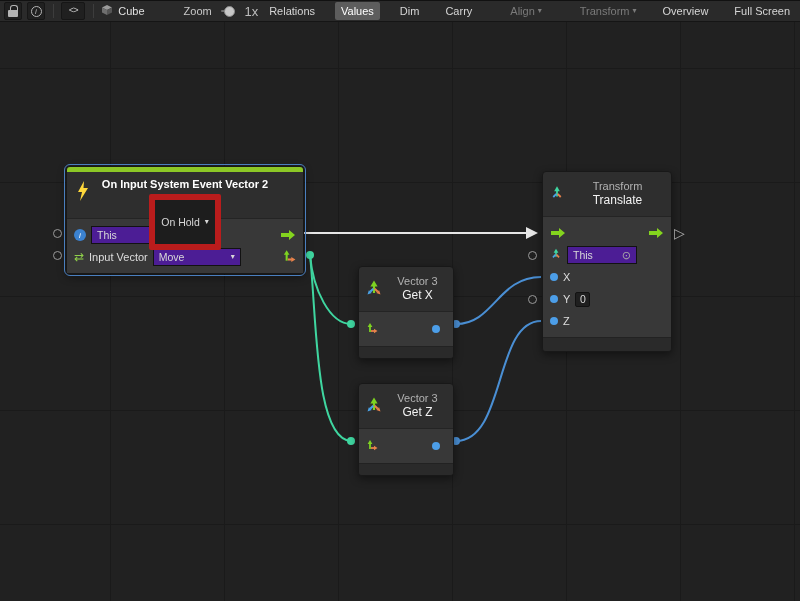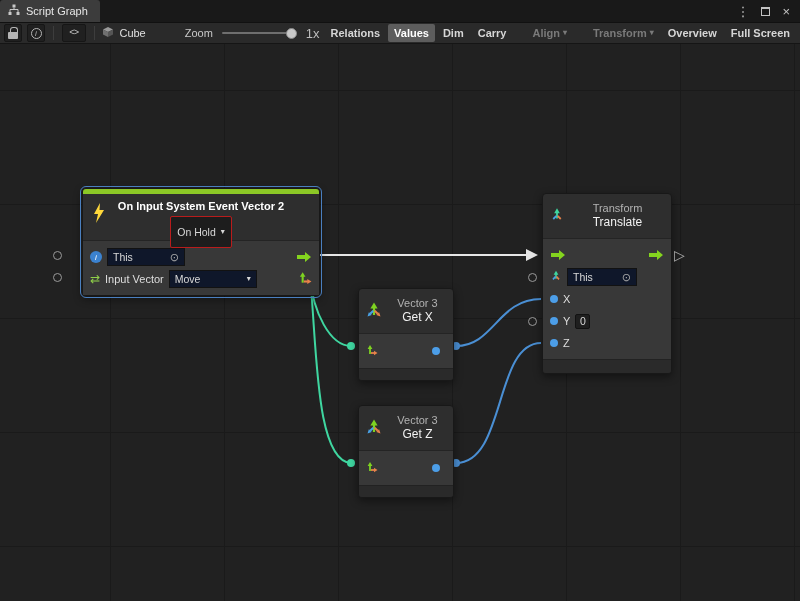--- a/index.html
+++ b/index.html
@@ -30,21 +30,21 @@
     font-size:8px; display:flex; align-items:center; justify-content:center;
     color:#b5b5b5; font-style:italic; }
   .code-glyph { font-family:"Liberation Mono", monospace; font-size:9px; color:#c9c9c9; letter-spacing:-1px; }
   .obj-label { color:#e0e0e0; }
   .zoom-label { margin-left:34px; color:#c9c9c9; }
   .slider { position:relative; width:104px; height:14px; display:flex; align-items:center; margin:0 4px; }
   .slider .track { width:100%; height:2px; background:#6f6f6f; border-radius:1px; }
   .slider .knob { position:absolute; right:0; top:2px; width:11px; height:11px;
     border-radius:50%; background:#c8c8c8; border:1px solid #888; }
   .zoom-value { color:#bdbdbd; font-size:13px; }
-  .tb-right { margin-left:auto; display:flex; align-items:center; gap:2px;font-weight:bold; }
+  .tb-right { margin-left:auto; display:flex; align-items:center; gap:14px; }
   .tb-btn { padding:3px 6px; border-radius:2px; color:#d6d6d6; display:flex; align-items:center; gap:3px; white-space:nowrap; }
   .tb-btn.active { background:#5d5d5d; color:#fff; }
   .tb-btn.disabled { color:#7a7a7a;margin-left:12px; }
   .chev { font-size:8px; line-height:1; }
 
   
   .canvas { position:relative; flex:1; overflow:hidden; background-color:#212121;
     background-image:
       linear-gradient(#1a1a1a 1px, transparent 1px),
       linear-gradient(90deg, #1a1a1a 1px, transparent 1px);
@@ -58,30 +58,30 @@
 
   
   .node { position:absolute; background:#2e2e2e; border:1px solid #181818; border-radius:4px;
     font-size:11px; color:#dcdcdc; box-shadow:0 3px 8px rgba(0,0,0,.45); }
   .node.selected { outline:1px solid var(--selection-blue, #4a7fbf); outline-offset:1px; }
   .accent { height:5px; background:var(--accent-green, #8cc826); border-radius:3px 3px 0 0; }
 
   .event-head { height:46px; position:relative; padding:4px 8px; }
   .bolt { position:absolute; left:9px; top:9px; }
   .event-title { text-align:center; font-weight:bold; color:#fff; font-size:11px; margin-top:2px; }
-  .mode-dd { margin:4px auto 0; width:max-content; background:#1d1d1d; border:1px solid #b91c1c;
-    border-radius:2px; padding:9px 6px; display:flex; align-items:center; gap:5px;
+  .mode-dd { margin:4px auto 0; width:max-content; background:#1d1d1d; border:6px solid #b91c1c;
+    border-radius:2px; padding:16px 6px; display:flex; align-items:center; gap:5px;
     color:#d8d8d8; font-size:10.5px; }
 
   .node-body { background:#383838; padding:6px 7px; display:flex; flex-direction:column; gap:2px;
     border-top:1px solid #242424; }
   .port-row { height:20px; display:flex; align-items:center; gap:5px; }
   .row-label { color:#dedede; }
   .spacer { flex:1; }
-  .value-box { background:#0f172a; border:1px solid #121212; border-radius:0; height:16px;
+  .value-box { background:#4c1d95; border:1px solid #121212; border-radius:0; height:16px;
     display:flex; align-items:center; justify-content:space-between; gap:6px;
     padding:8px 5px; color:#d8d8d8; font-size:10.5px; }
   .value-box.w78 { width:78px; } .value-box.w70 { width:70px; } .value-box.dd { width:88px; }
   .target-glyph { color:#a9a9a9; font-size:11px; }
   .mini-value { background:#1f1f1f; border:1px solid #121212; border-radius:2px; min-width:15px;
     height:15px; display:flex; align-items:center; justify-content:center; padding:0 3px;
     color:#d8d8d8; font-size:10.5px; }
   .info-badge { width:12px; height:12px; border-radius:50%; background:#3b82d0; color:#fff;
     font-size:8px; font-style:italic; display:flex; align-items:center; justify-content:center; flex:0 0 auto; }
   .swap-glyph { color:#8fcf4a; font-size:12px; line-height:1; }
@@ -98,38 +98,20 @@
 
   .hollow-port { position:absolute; width:9px; height:9px; border:1.5px solid #999;
     border-radius:50%; background:transparent; }
   .tri-port { position:absolute; color:#a8a8a8; font-size:14px; line-height:1; }
 </style>
 </head>
 <body>
 
 <div class="app">
 
-  <div class="tabbar">
-    <div class="tab">
-      <span>
-        <svg width="12" height="12" viewBox="0 0 12 12">
-          <rect x="4.5" y="0.5" width="3" height="3" fill="#c8c8c8"></rect>
-          <rect x="0.5" y="8" width="3" height="3" fill="#c8c8c8"></rect>
-          <rect x="8.5" y="8" width="3" height="3" fill="#c8c8c8"></rect>
-          <path d="M6 3.5 V5.5 M2 8 V5.5 H10 V8" stroke="#c8c8c8" fill="none" stroke-width="1"></path>
-        </svg>
-      </span>
-      <span>Script Graph</span>
-    </div>
-    <div class="tab-controls">
-      <span class="winbtn">⋮</span>
-      <span class="winbtn"><span class="maxbox"></span></span>
-      <span class="winbtn">×</span>
-    </div>
-  </div>
 
   <div class="toolbar">
     <span class="tbtn">
         <span class="lock-glyph"></span>
       </span>
     <span class="tbtn">
         <span class="circle-i">i</span>
       </span>
     <span class="sep"></span>
     <span class="tbtn" style="min-width:24px">
@@ -178,21 +160,21 @@
       <path class="wire-green" d="M310,233 C317,300 315,417 351,419"></path>
       <path class="wire-blue" d="M456,302 C494,302 498,255 541,255"></path>
       <path class="wire-blue" d="M456,419 C506,419 494,299 541,299"></path>
       <circle class="pt-green" cx="310" cy="233" r="4"></circle>
       <circle class="pt-green" cx="351" cy="302" r="4"></circle>
       <circle class="pt-green" cx="351" cy="419" r="4"></circle>
       <circle class="pt-blue" cx="456" cy="302" r="4"></circle>
       <circle class="pt-blue" cx="456" cy="419" r="4"></circle>
     </svg>
 
-    <div class="node selected" style="left:82px; top:144px; width:238px;">
+    <div class="node selected" style="left:66px; top:144px; width:238px;">
       <div class="accent"></div>
       <div class="event-head">
         <span class="bolt">
           <svg width="14" height="20" viewBox="0 0 12 20">
             <polygon points="7,0 1,11 5,11 3,20 11,7 6.5,7" fill="#ffd83b"></polygon>
           </svg>
         </span>
         <div class="event-title">On Input System Event Vector 2</div>
         <div class="mode-dd">
           <span>On Hold</span>

